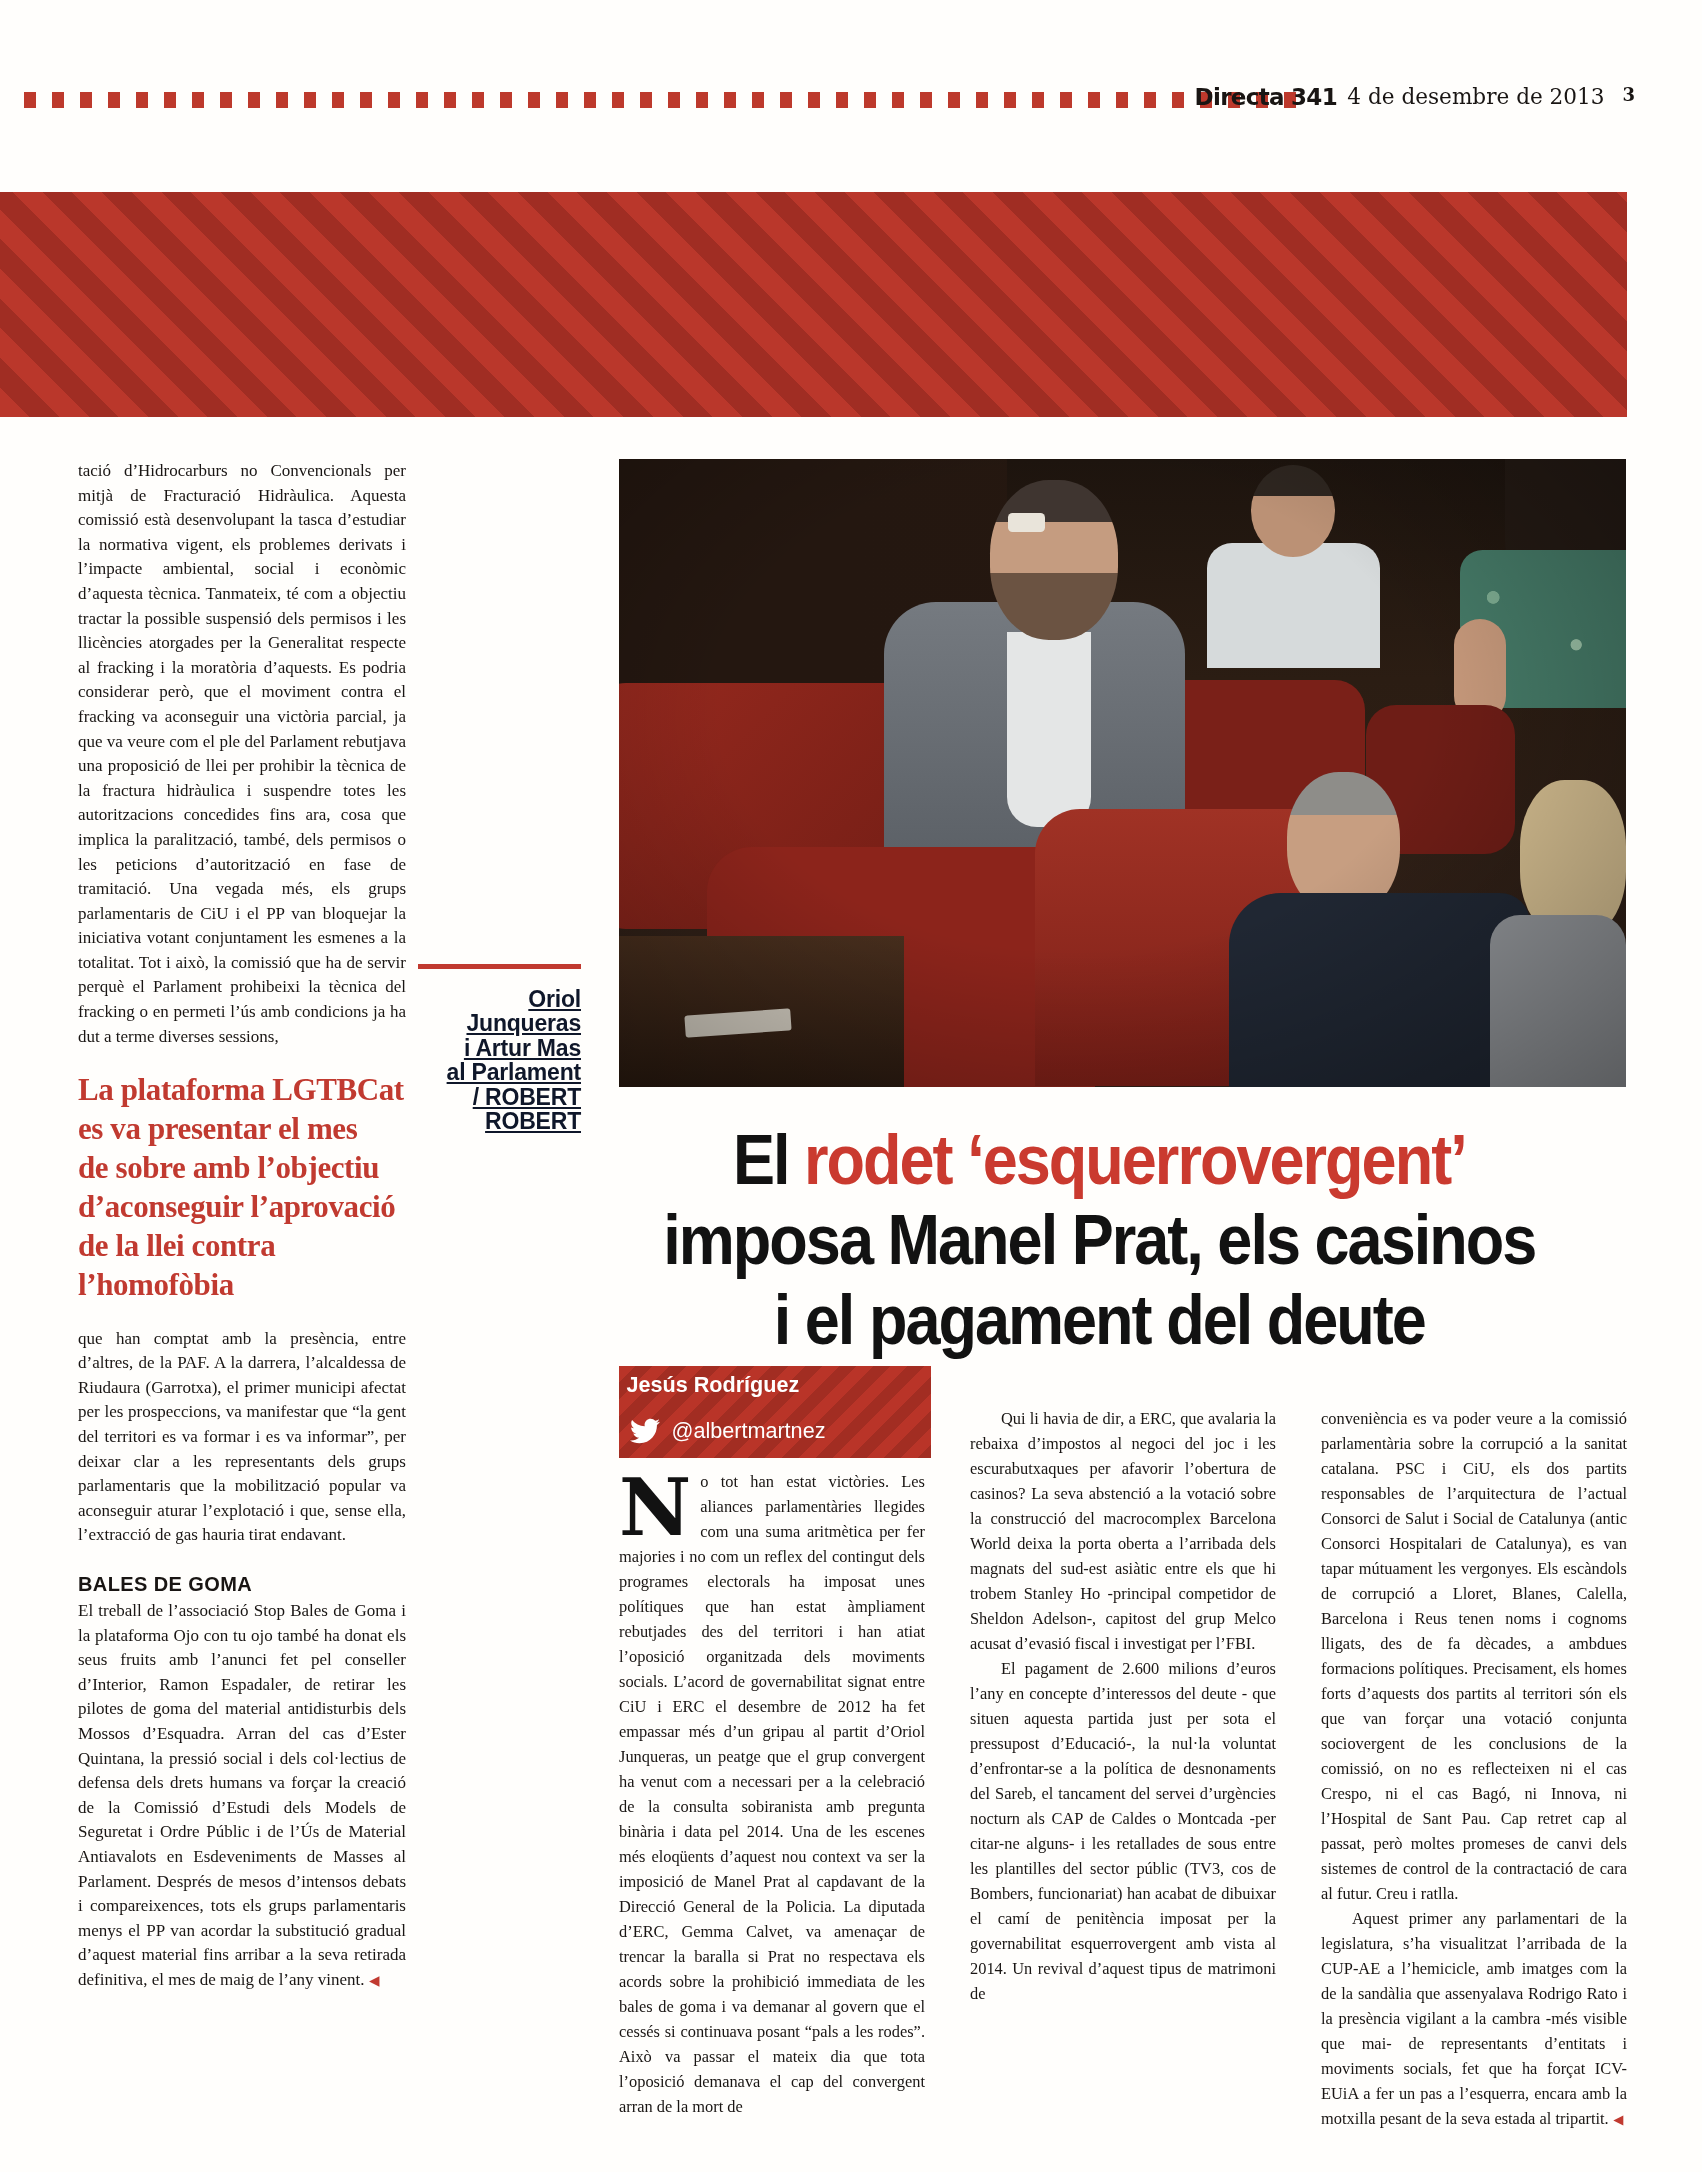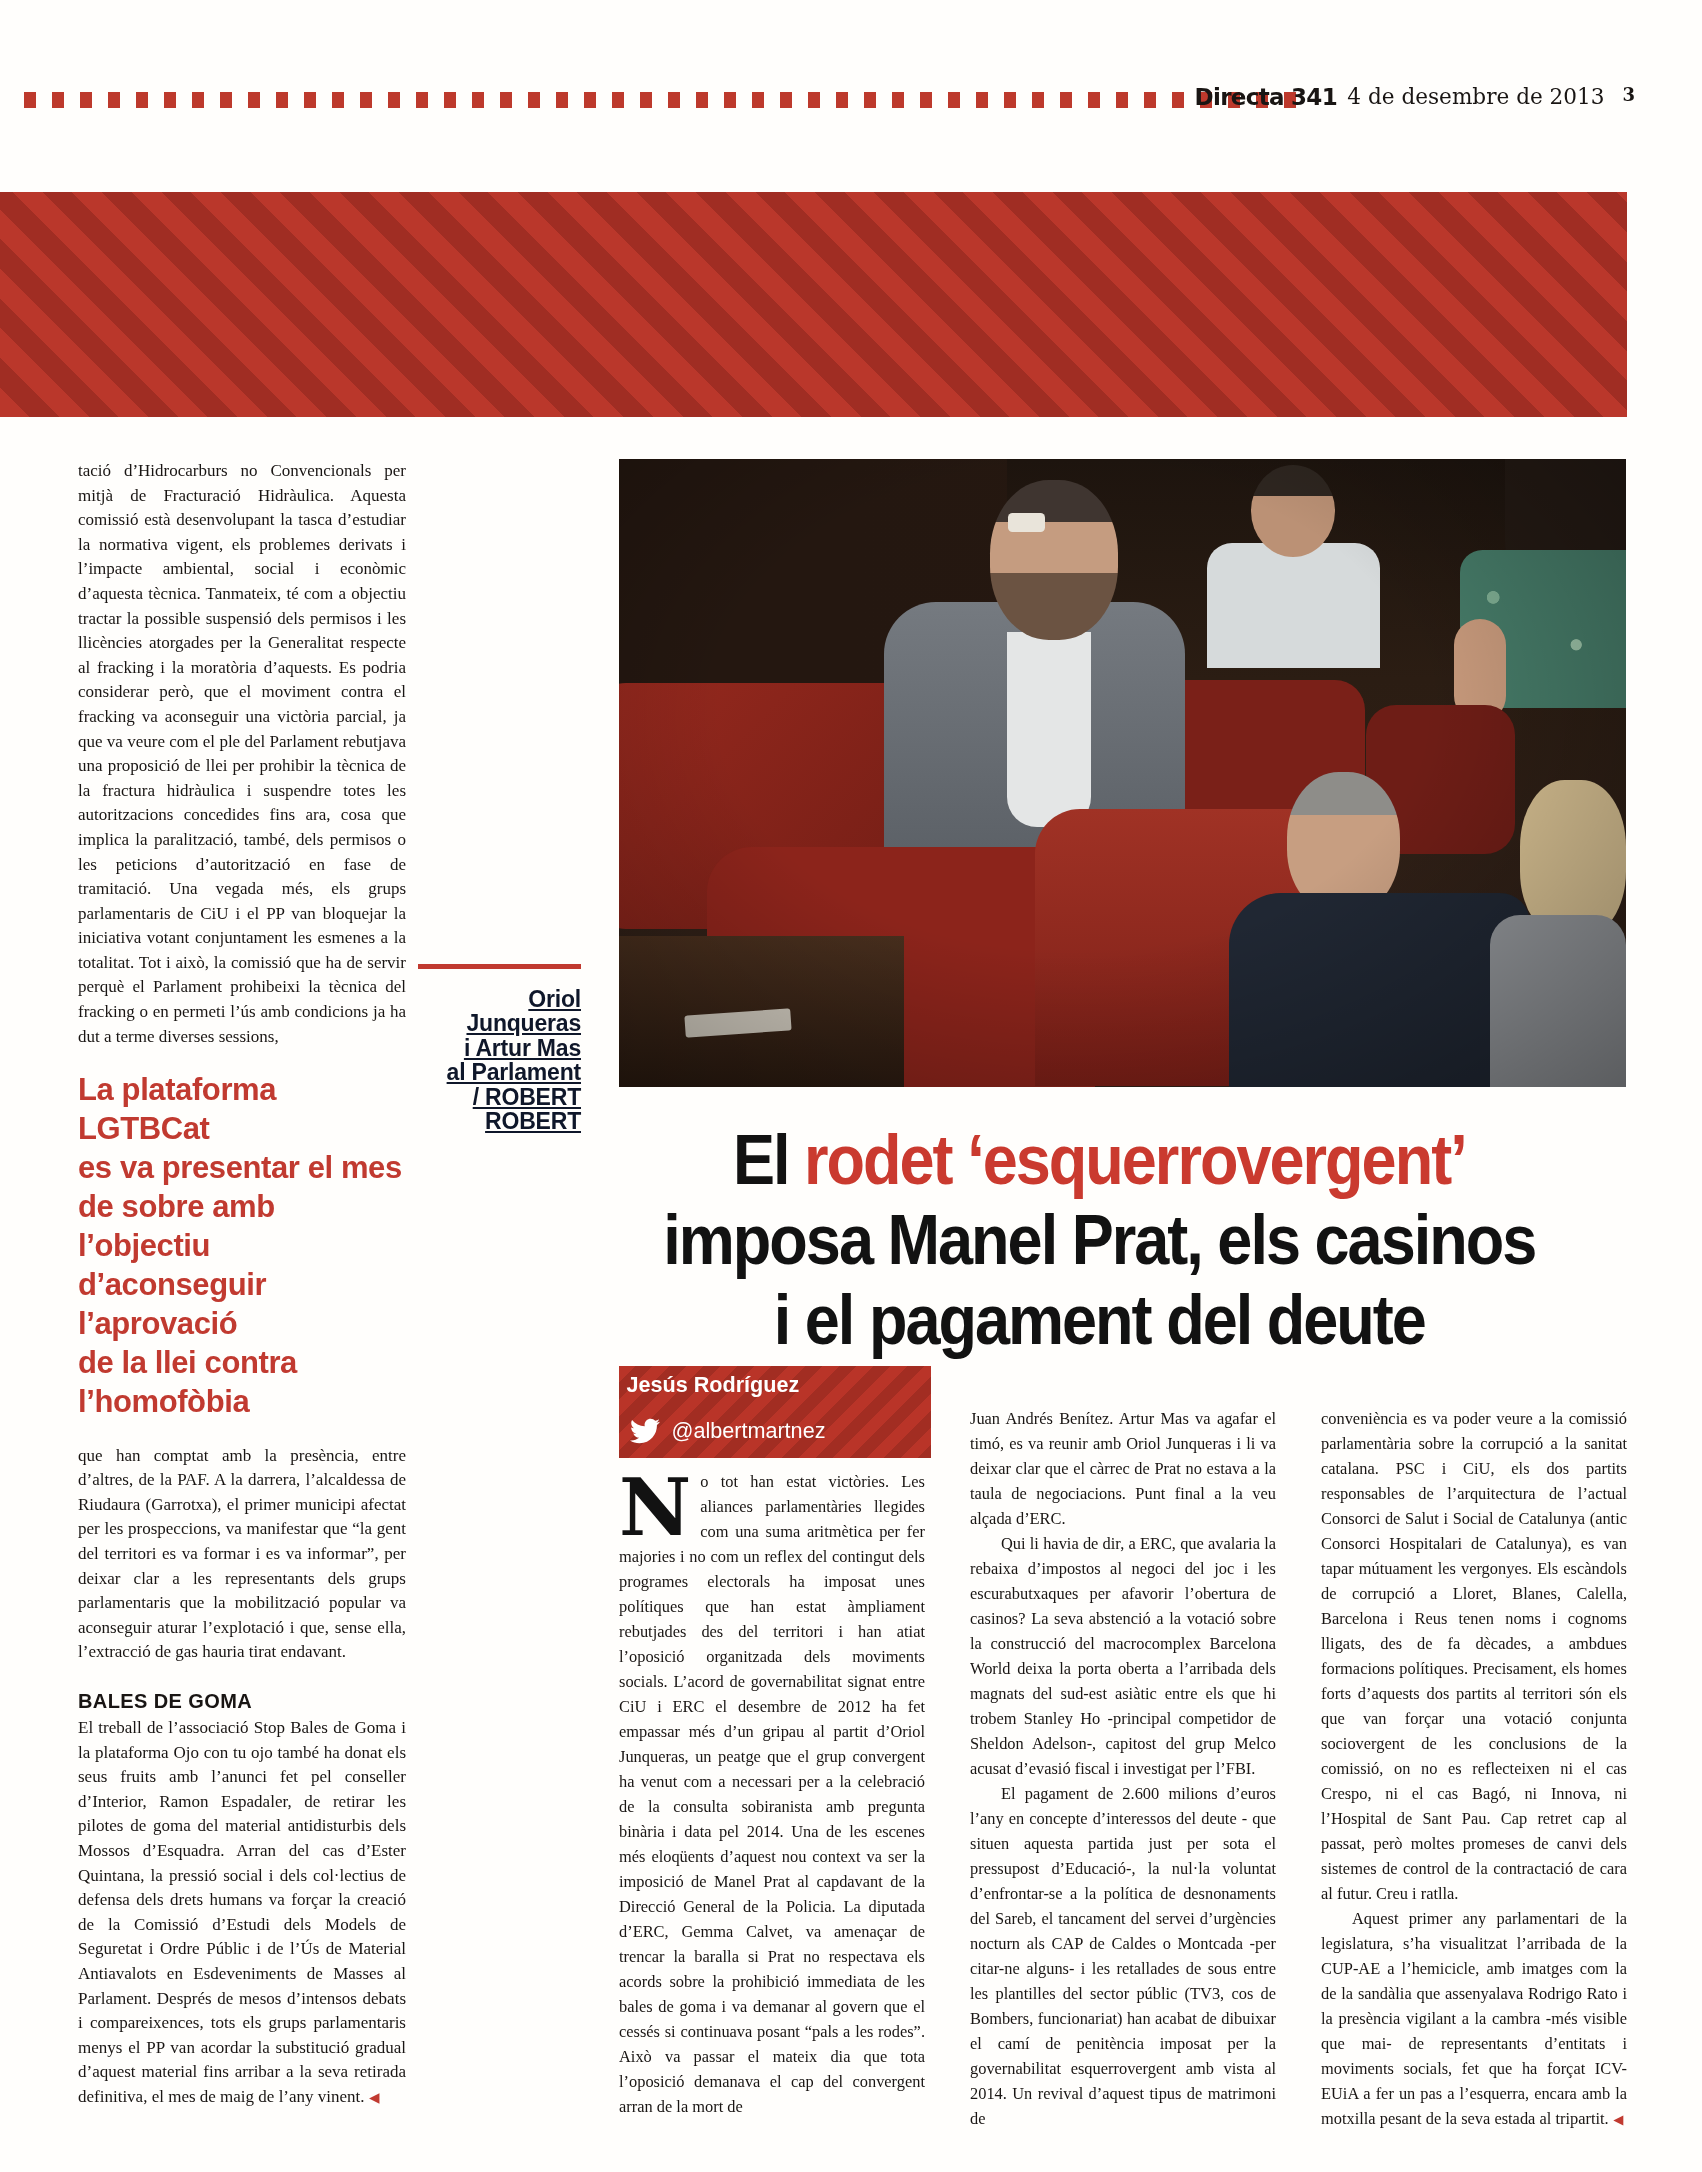--- a/index.html
+++ b/index.html
@@ -18,21 +18,21 @@
   .banner{position:absolute;left:1295px;top:128px;width:333px;height:58px;background:#bd392c;
     color:#fff;display:flex;align-items:center;justify-content:center;
     font-family:"Liberation Sans",sans-serif;font-weight:bold;font-size:41px;letter-spacing:-1.5px;}
   .band{position:absolute;left:0;top:192px;width:1627px;height:225px;
     background:repeating-linear-gradient(45deg,#ba372b 0 21px,#a02d23 21px 42px);}
 
   
   .left-col{position:absolute;left:78px;top:459px;width:328px;}
   .body-text{font-size:17px;line-height:24.6px;text-align:justify;margin:0;}
   .pull-quote{color:#c13a30;font-weight:bold;font-size:31px;line-height:39px;
-    margin:21px 0 22.4px 0;font-family:Liberation Sans, sans-serif;letter-spacing:-0.4px;}
+    margin:21px 0 22.4px 0;font-family:Liberation Serif, serif;letter-spacing:-0.4px;}
   .subhead{font-family:"Liberation Sans",sans-serif;font-weight:bold;font-size:20px;
     letter-spacing:0.4px;margin:25px 0 3px 0;}
   .marker{color:#c13a30;font-size:0.8em;margin-left:4.5px;}
 
   
   .photo{position:absolute;left:619px;top:459px;width:1007px;height:628px;overflow:hidden;
     background:linear-gradient(180deg,#1d140e 0%,#2b1d13 35%,#33221a 100%);}
   .ph{position:absolute;}
   .ph-panel{left:0;top:0;width:388px;height:224px;
     background:linear-gradient(90deg,#241710 0 60%,#32201408 100%),#241710;}
@@ -176,21 +176,20 @@
       </svg>
       <span class="tw-handle">@albertmartnez</span>
     </div>
   </div>
 
   <div class="columns">
     <div class="col col1">
       <p class="body-text"><span class="dropcap">N</span><span>o tot han estat victòries. Les aliances parlamentàries llegides com una suma aritmètica per fer majories i no com un reflex del contingut dels programes electorals ha imposat unes polítiques que han estat àmpliament rebutjades des del territori i han atiat l’oposició organitzada dels moviments socials. L’acord de governabilitat signat entre CiU i ERC el desembre de 2012 ha fet empassar més d’un gripau al partit d’Oriol Junqueras, un peatge que el grup convergent ha venut com a necessari per a la celebració de la consulta sobiranista amb pregunta binària i data pel 2014. Una de les escenes més eloqüents d’aquest nou context va ser la imposició de Manel Prat al capdavant de la Direcció General de la Policia. La diputada d’ERC, Gemma Calvet, va amenaçar de trencar la baralla si Prat no respectava els acords sobre la prohibició immediata de les bales de goma i va demanar al govern que el cessés si continuava posant “pals a les rodes”. Això va passar el mateix dia que tota l’oposició demanava el cap del convergent arran de la mort de</span></p>
     </div>
     <div class="col">
-      <p class="body-text">Juan Andrés Benítez. Artur Mas va agafar el timó, es va reunir amb Oriol Junqueras i li va deixar clar que el càrrec de Prat no estava a la taula de negociacions. Punt final a la veu alçada d’ERC.</p>
       <p class="body-text indent">Qui li havia de dir, a ERC, que avalaria la rebaixa d’impostos al negoci del joc i les escurabutxaques per afavorir l’obertura de casinos? La seva abstenció a la votació sobre la construcció del macrocomplex Barcelona World deixa la porta oberta a l’arribada dels magnats del sud-est asiàtic entre els que hi trobem Stanley Ho -principal competidor de Sheldon Adelson-, capitost del grup Melco acusat d’evasió fiscal i investigat per l’FBI.</p>
       <p class="body-text indent">El pagament de 2.600 milions d’euros l’any en concepte d’interessos del deute - que situen aquesta partida just per sota el pressupost d’Educació-, la nul·la voluntat d’enfrontar-se a la política de desnonaments del Sareb, el tancament del servei d’urgències nocturn als CAP de Caldes o Montcada -per citar-ne alguns- i les retallades de sous entre les plantilles del sector públic (TV3, cos de Bombers, funcionariat) han acabat de dibuixar el camí de penitència imposat per la governabilitat esquerrovergent amb vista al 2014. Un revival d’aquest tipus de matrimoni de</p>
     </div>
     <div class="col">
       <p class="body-text">conveniència es va poder veure a la comissió parlamentària sobre la corrupció a la sanitat catalana. PSC i CiU, els dos partits responsables de l’arquitectura de l’actual Consorci de Salut i Social de Catalunya (antic Consorci Hospitalari de Catalunya), es van tapar mútuament les vergonyes. Els escàndols de corrupció a Lloret, Blanes, Calella, Barcelona i Reus tenen noms i cognoms lligats, des de fa dècades, a ambdues formacions polítiques. Precisament, els homes forts d’aquests dos partits al territori són els que van forçar una votació conjunta sociovergent de les conclusions de la comissió, on no es reflecteixen ni el cas Crespo, ni el cas Bagó, ni Innova, ni l’Hospital de Sant Pau. Cap retret cap al passat, però moltes promeses de canvi dels sistemes de control de la contractació de cara al futur. Creu i ratlla.</p>
       <p class="body-text indent"><span>Aquest primer any parlamentari de la legislatura, s’ha visualitzat l’arribada de la CUP-AE a l’hemicicle, amb imatges com la de la sandàlia que assenyalava Rodrigo Rato i la presència vigilant a la cambra -més visible que mai- de representants d’entitats i moviments socials, fet que ha forçat ICV-EUiA a fer un pas a l’esquerra, encara amb la motxilla pesant de la seva estada al tripartit.</span><span class="marker">◀</span></p>
     </div>
   </div>
 
 </div>

